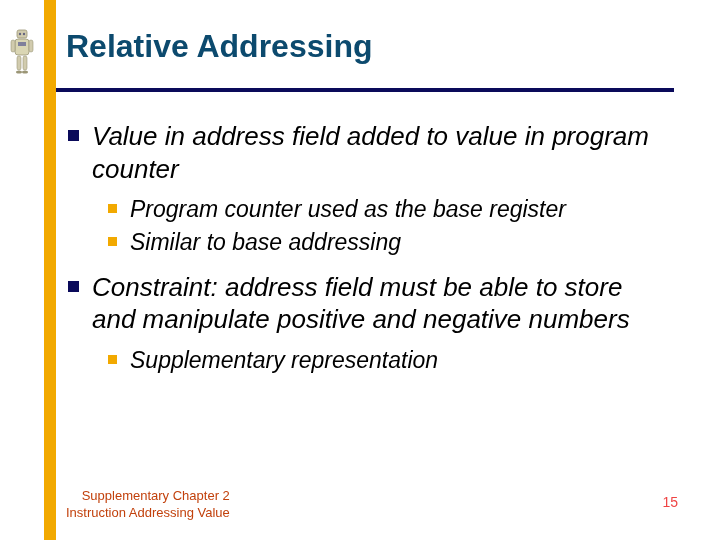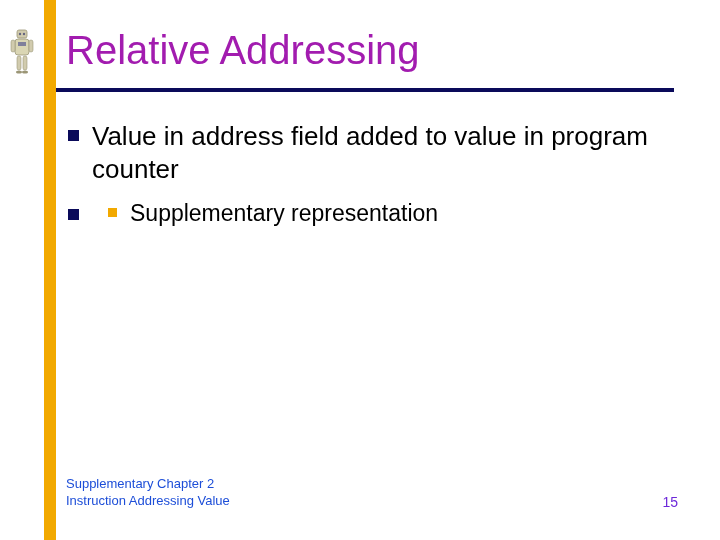--- a/index.html
+++ b/index.html
@@ -23,23 +23,23 @@
     left: 8px;
     top: 28px;
     width: 28px;
     height: 48px;
     opacity: 0.85;
   }
   .title {
     position: absolute;
     left: 66px;
     top: 28px;
-    font-size: 40px;
-    font-weight: normal;
-    color: #a21caf;
+    font-size: 32px;
+    font-weight: bold;
+    color: #0c4a6e;
   }
   .title-underline {
     position: absolute;
     left: 56px;
     top: 88px;
     width: 618px;
     height: 4px;
     background: #0a0a5a;
   }
   .content {
@@ -51,20 +51,21 @@
   ul.level1 {
     list-style: none;
     padding-left: 26px;
   }
   ul.level1 > li {
     position: relative;
     font-size: 26px;
     color: #000;
     line-height: 1.25;
     margin-bottom: 14px;
+    font-style: italic;
   }
   ul.level1 > li::before {
     content: "";
     position: absolute;
     left: -24px;
     top: 10px;
     width: 11px;
     height: 11px;
     background: #0a0a5a;
   }
@@ -86,31 +87,32 @@
     position: absolute;
     left: -22px;
     top: 9px;
     width: 9px;
     height: 9px;
     background: #f2a900;
   }
   .footer-left {
     position: absolute;
     left: 66px;
-    bottom: 30px;
+    bottom: 18px;
     font-size: 13px;
-    color: #1d4ed8;
+    color: #c2410c;
     line-height: 1.3;
+    text-align: right;
   }
   .footer-right {
     position: absolute;
     right: 42px;
     bottom: 30px;
     font-size: 14px;
-    color: #6d28d9;
+    color: #ef4444;
   }
 </style>
 </head>
 <body>
 
 <div class="slide">
 
   <div class="vertical-bar"></div>
 
   <div class="decorative-icon">
@@ -129,22 +131,31 @@
     </svg>
   </div>
 
   <div class="title">Relative Addressing</div>
   <div class="title-underline"></div>
 
   <div class="content">
     <ul class="level1">
       <li>
         <span>Value in address field added to value in program counter</span>
+        <ul class="level2">
+          <li>
+            <span>Program counter used as the base register</span>
+          </li>
+          <li>
+            <span>Similar to base addressing</span>
+          </li>
+        </ul>
       </li>
       <li>
+        <span>Constraint: address field must be able to store and manipulate positive and negative numbers</span>
         <ul class="level2">
           <li>
             <span>Supplementary representation</span>
           </li>
         </ul>
       </li>
     </ul>
   </div>
 
   <div class="footer-left">

